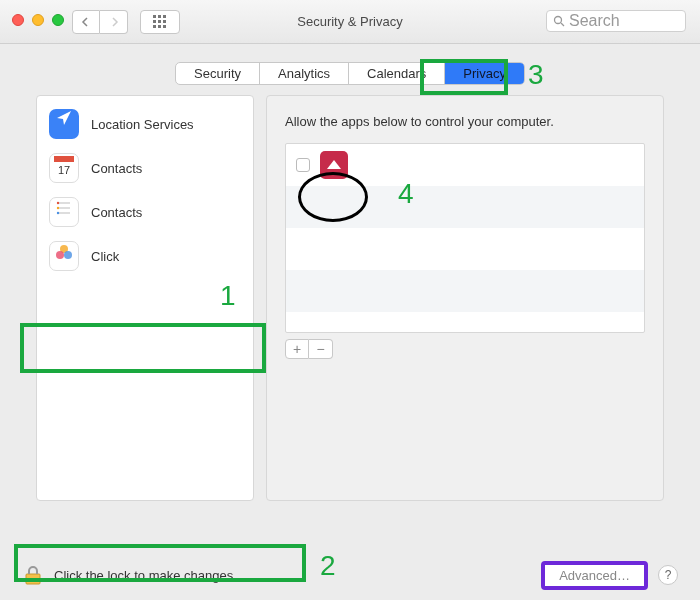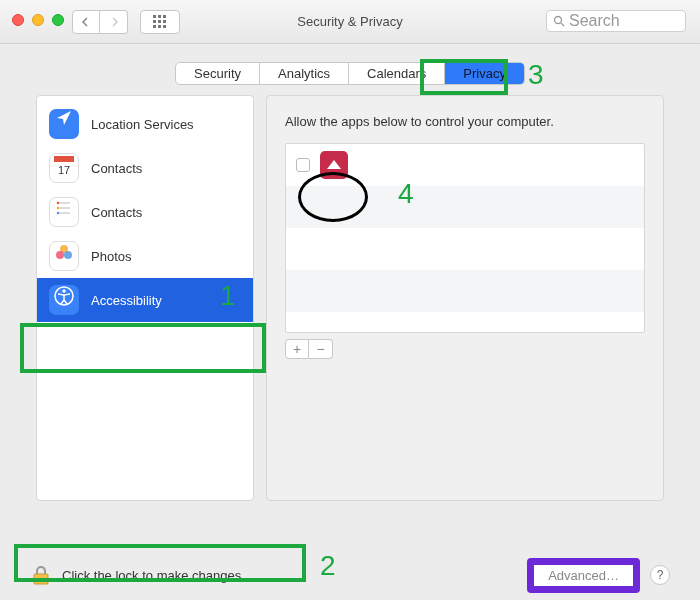--- a/index.html
+++ b/index.html
@@ -78,27 +78,27 @@
   .app-row:nth-child(even){background:#f3f5f7;}
   .chk{width:14px;height:14px;border:1px solid #bbb;border-radius:3px;background:#fff;}
   .app-icon{width:28px;height:28px;border-radius:5px;background:#c62b4a;display:flex;align-items:center;justify-content:center;}
   .pm-buttons{display:flex;margin-top:6px;}
   .pm{width:24px;height:20px;border:1px solid #c8c8c8;background:#fff;color:#888;display:flex;align-items:center;justify-content:center;font-size:14px;}
   .pm:first-child{border-radius:4px 0 0 4px;}
   .pm:last-child{border-left:none;border-radius:0 4px 4px 0;}
   
   .bottom{
     position:absolute;left:0;right:0;bottom:0;height:50px;
-    display:flex;align-items:center;padding:0 30px;gap:10px;
+    display:flex;align-items:center;padding:0 22px;gap:10px;
   }
   .lock{width:22px;height:22px;}
   .lock-label{font-size:13px;color:#333;}
   .spacer{flex:1;}
   .adv-btn{
-    background:#fff;border:7px solid #6d28d9;border-radius:4px;
+    background:#fff;border:4px solid #6d28d9;border-radius:4px;
     padding:3px 14px;font-size:13px;color:#888;margin-left:45px;
   }
   .help{width:20px;height:20px;border:1px solid #c8c8c8;border-radius:50%;display:flex;align-items:center;justify-content:center;font-size:12px;color:#666;background:#fff;}
   
   .ic-blue{background:#3a82f7;}
   .ic-brown{background:#d9b48f;}
   .ic-white{background:#fff;border:1px solid #ddd;}
   .ic-dark{background:#3d3d3d;}
 </style>
 </head>
@@ -189,31 +189,21 @@
       <span>Contacts</span>
     </div>
     <div class="sb-item">
       <div class="icon ic-white">
         <svg width="22" height="22" viewBox="0 0 22 22">
             <circle cx="11" cy="7" r="4" fill="#f5a623" opacity=".8"></circle>
             <circle cx="7" cy="13" r="4" fill="#e94b6a" opacity=".8"></circle>
             <circle cx="15" cy="13" r="4" fill="#4a90e2" opacity=".8"></circle>
           </svg>
       </div>
-      <span>Photos</span>
-    </div>
-    <div class="sb-item selected">
-      <div class="icon ic-blue">
-        <svg width="22" height="22" viewBox="0 0 22 22">
-            <circle cx="11" cy="11" r="9" fill="none" stroke="#fff" stroke-width="1.5"></circle>
-            <circle cx="11" cy="6" r="1.8" fill="#fff"></circle>
-            <path d="M5 9l6 1 6-1M11 10v5m0 0l-3 4m3-4l3 4" stroke="#fff" stroke-width="1.5" fill="none"></path>
-          </svg>
-      </div>
-      <span>Accessibility</span>
+      <span>Click</span>
     </div>
   </div>
 
   <div class="content">
     <div class="instr">Allow the apps below to control your computer.</div>
     <div class="app-list">
       <div class="app-row">
         <div class="chk"></div>
         <div class="app-icon">
           <svg width="20" height="20" viewBox="0 0 20 20">

